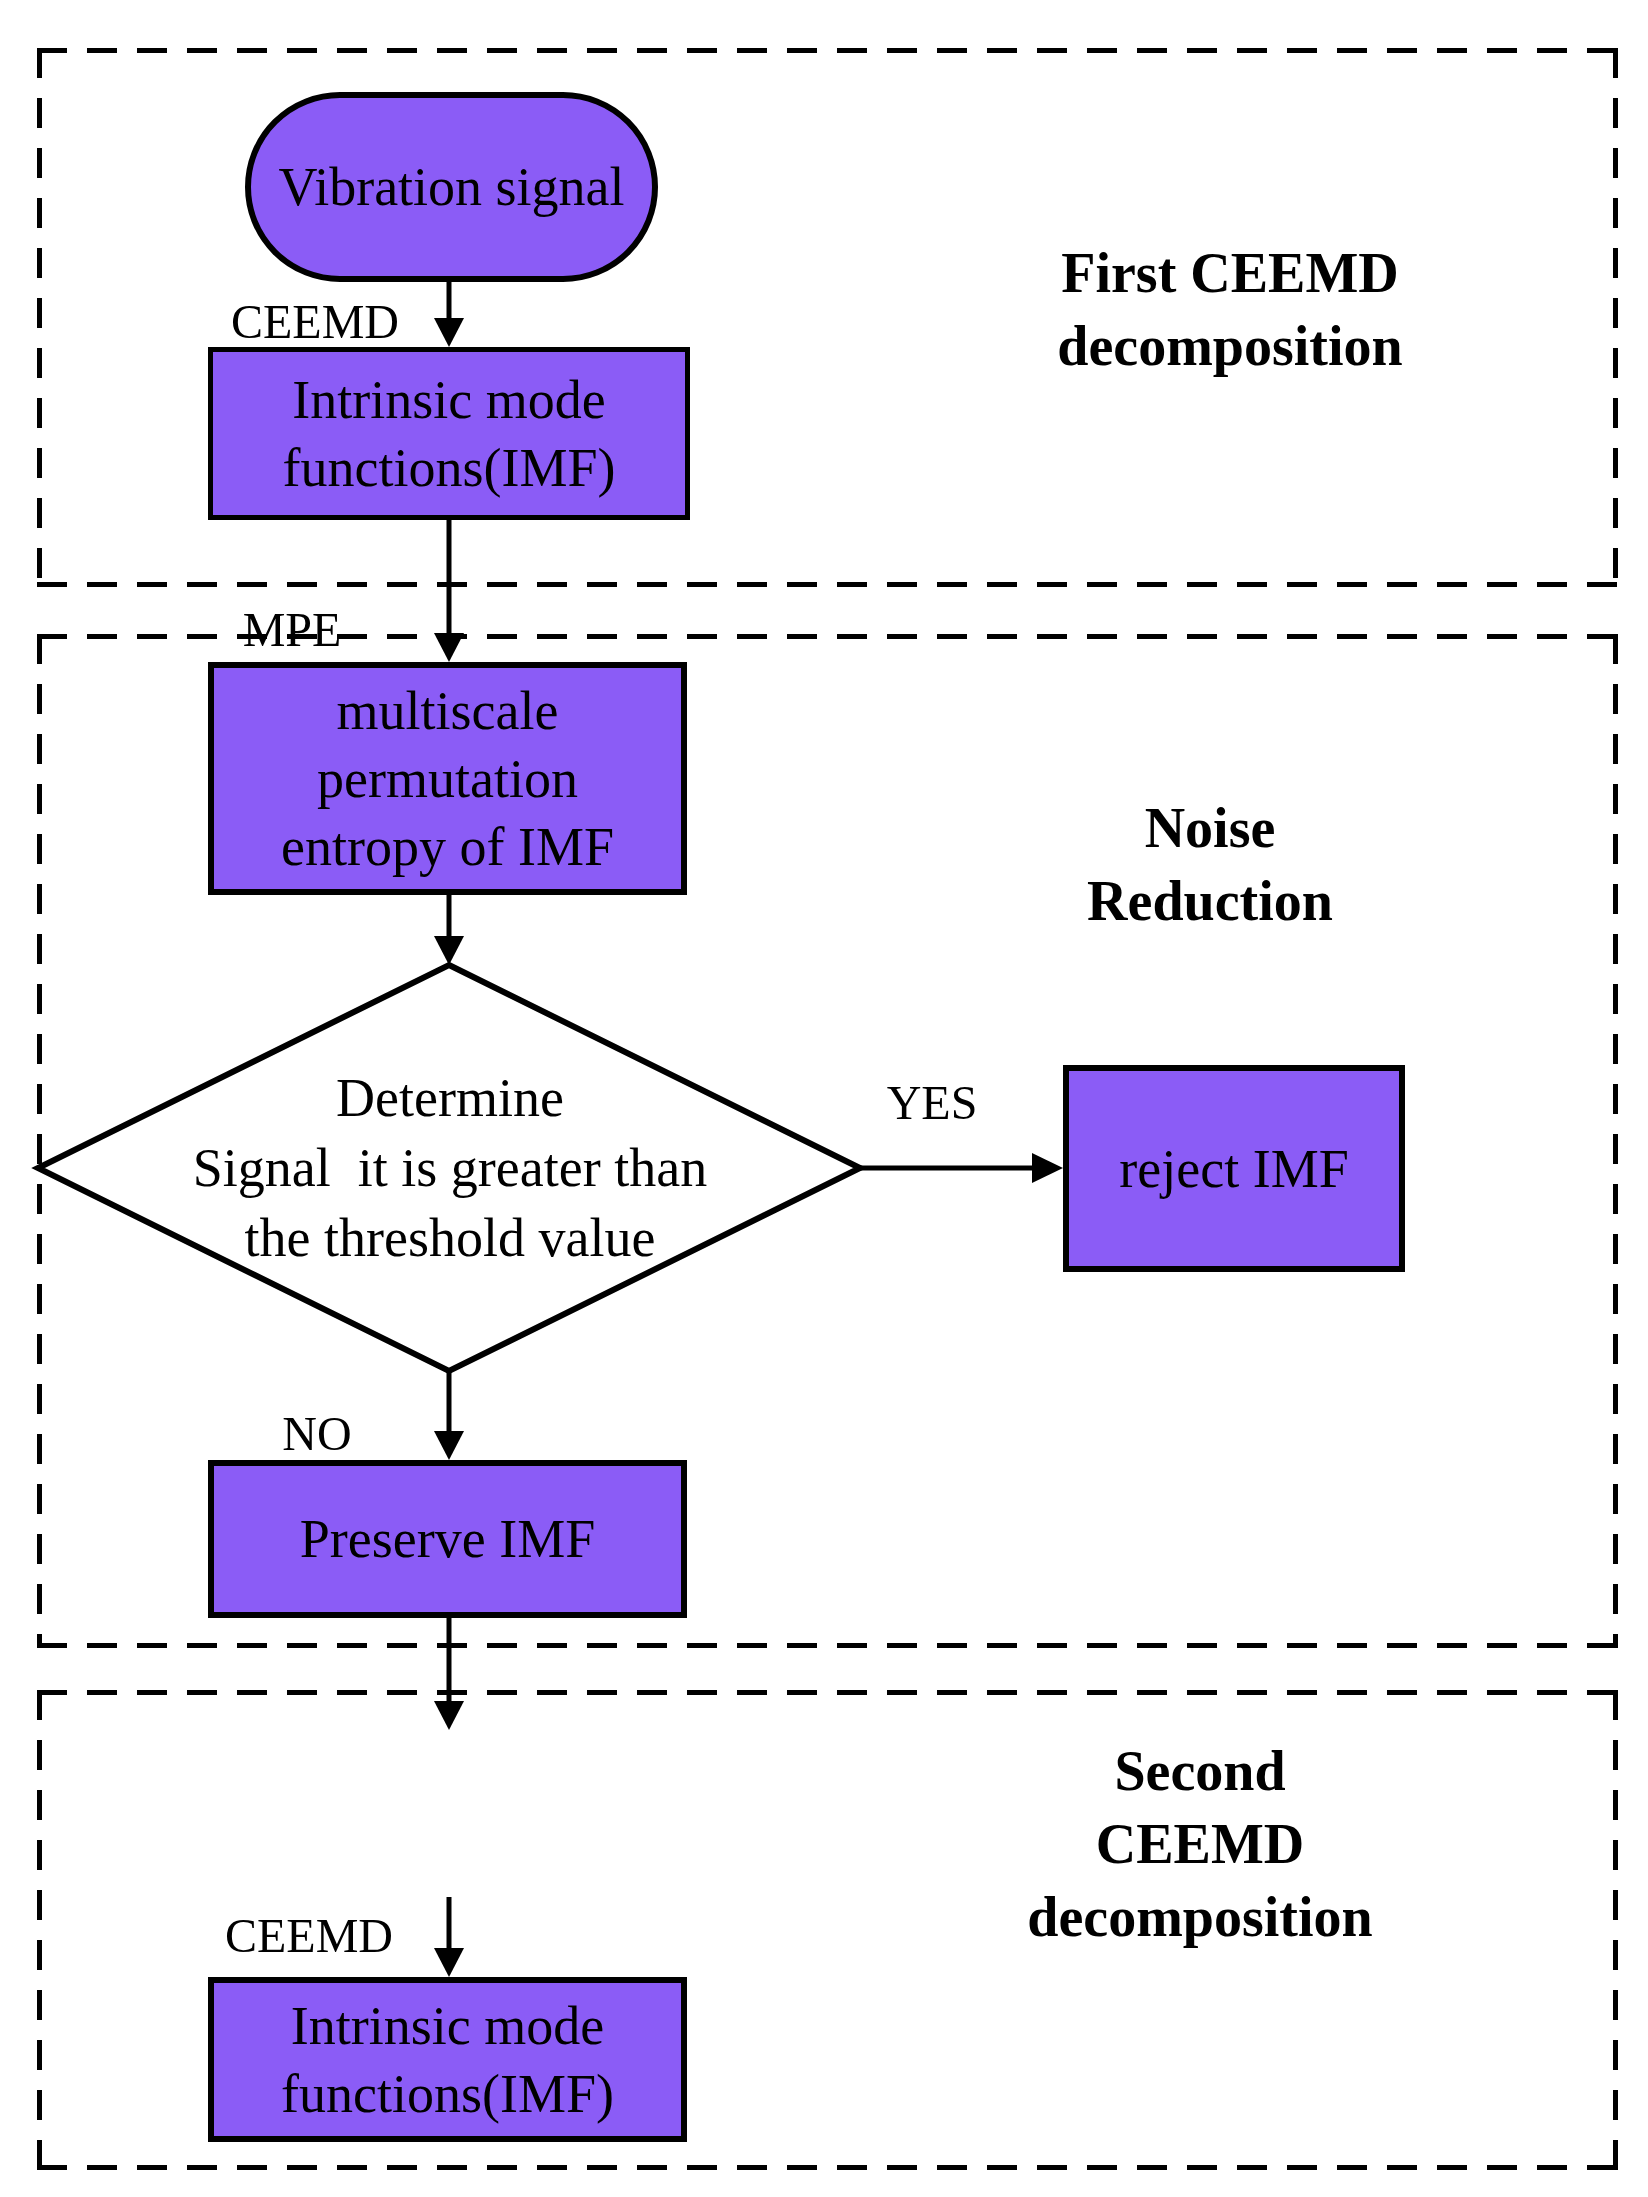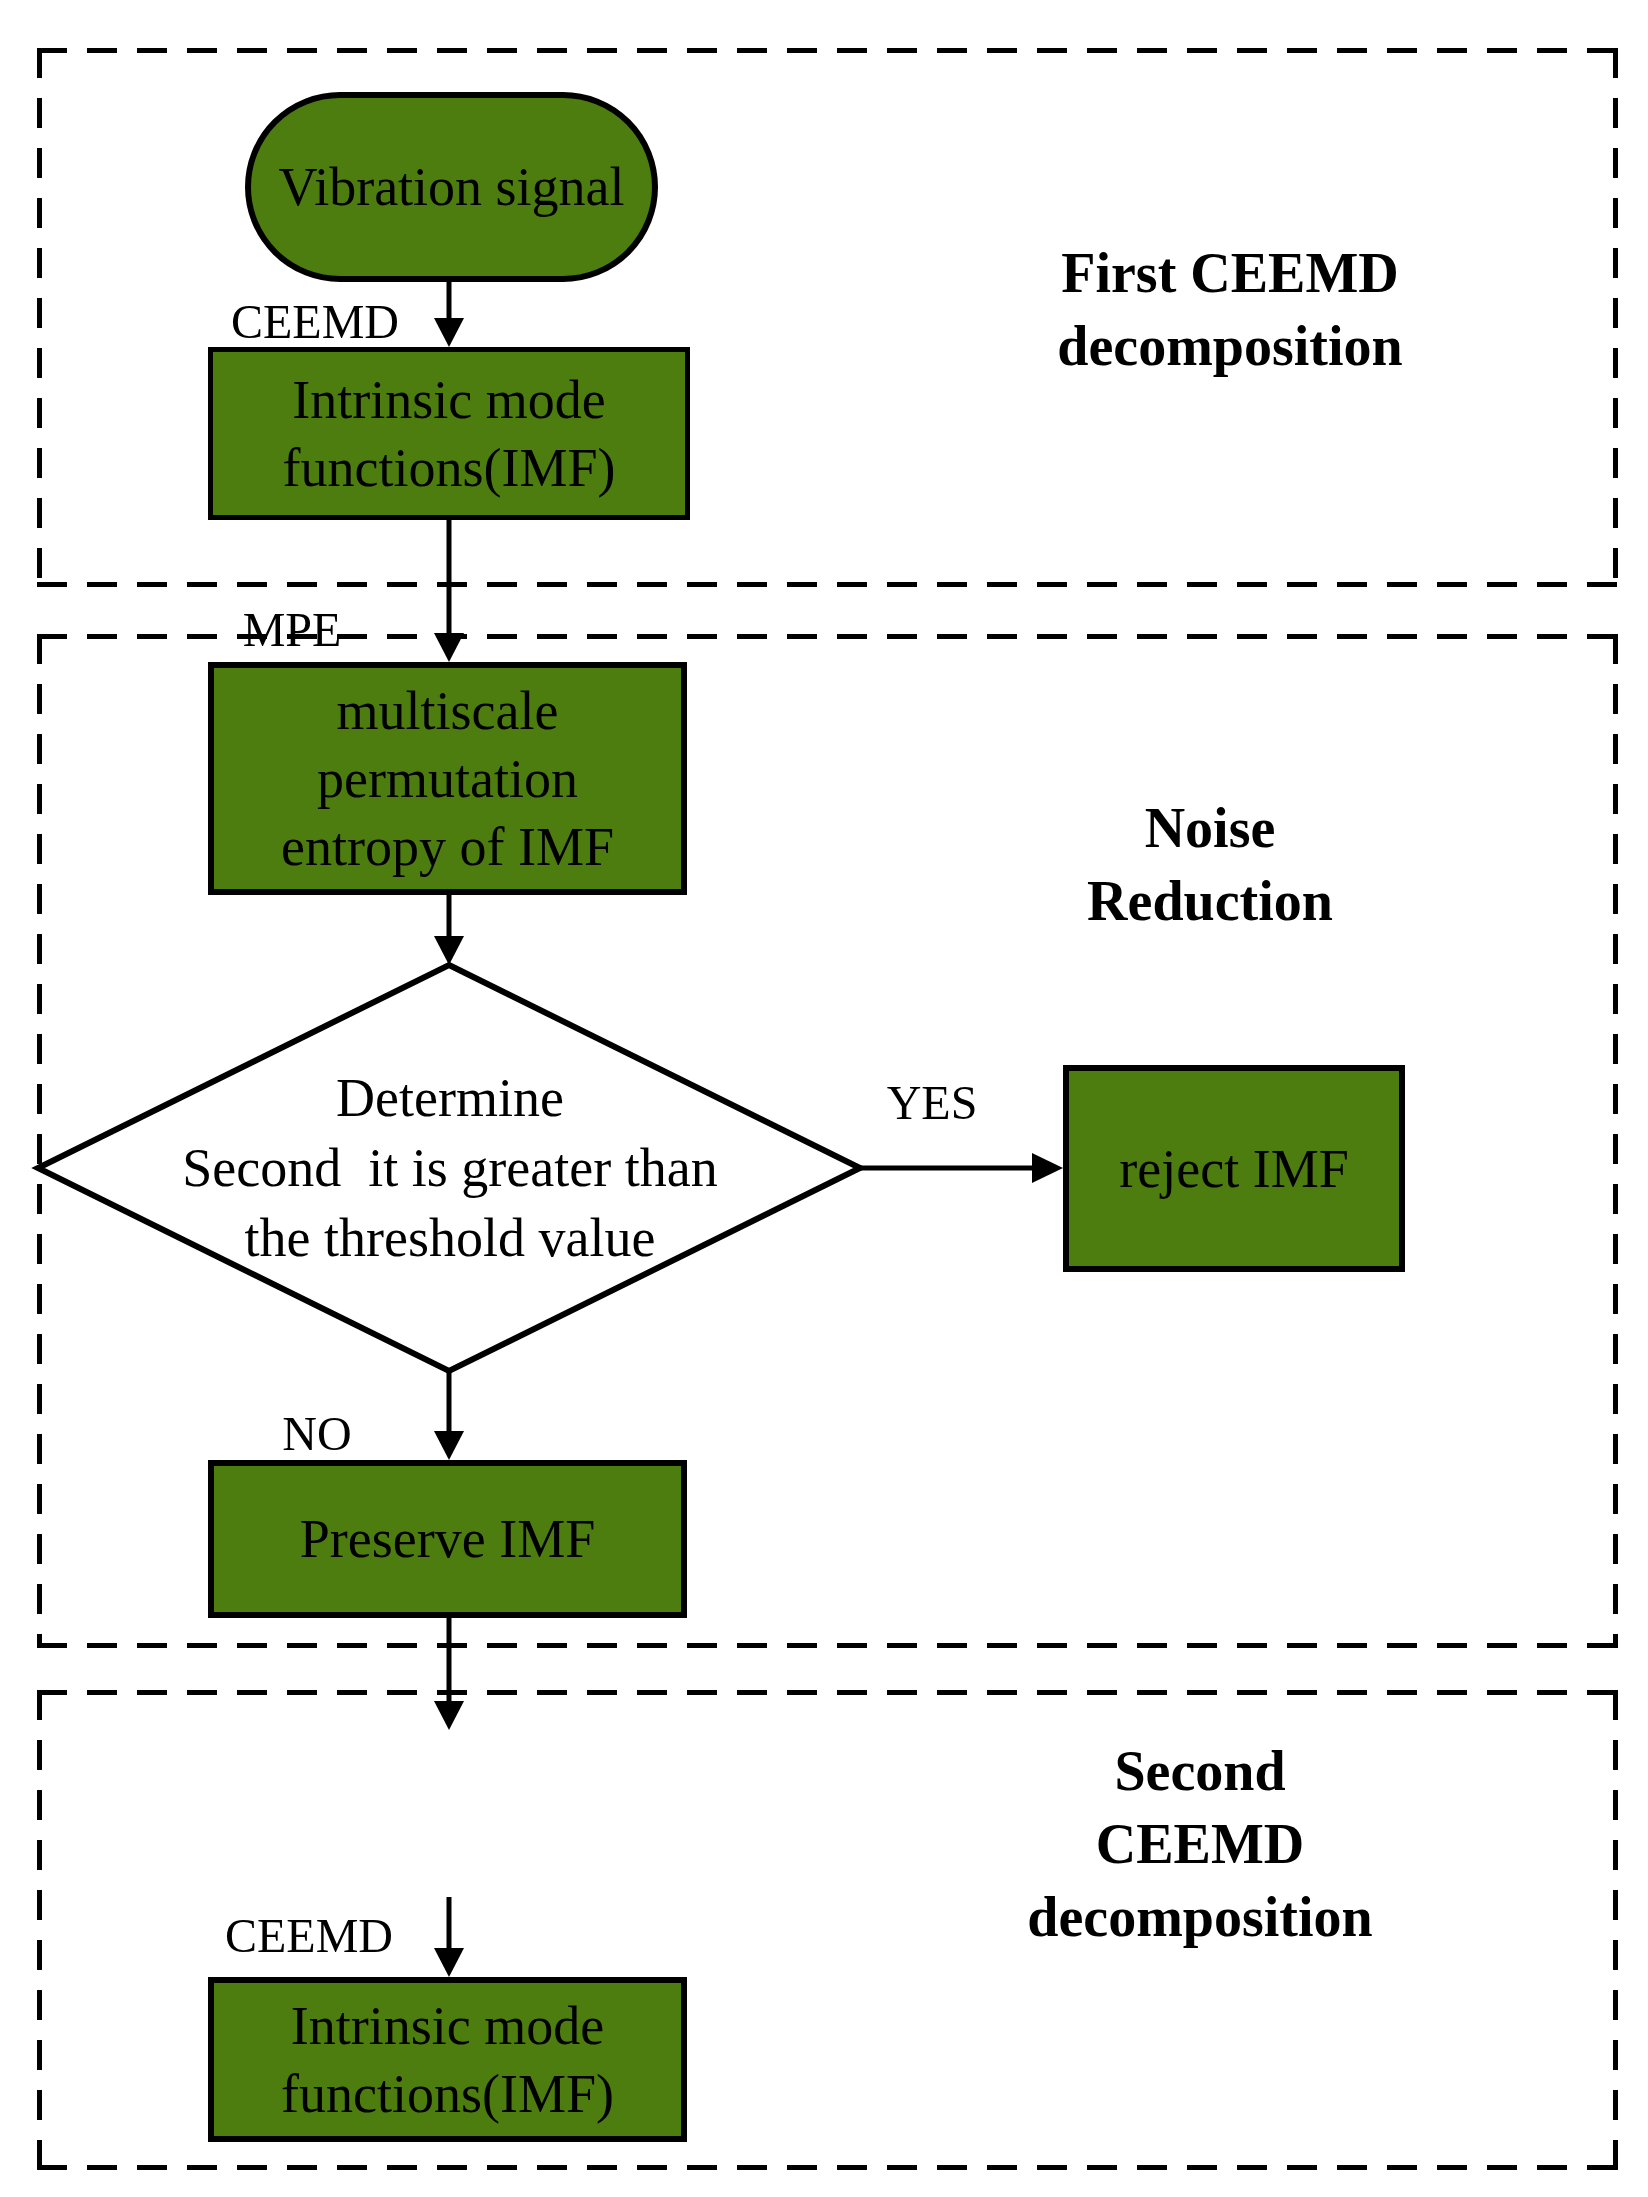--- a/index.html
+++ b/index.html
@@ -31,21 +31,21 @@
   .svg-layer {
     position: absolute;
     left: 0; top: 0;
     width: 1648px;
     height: 2197px;
   }
   .node {
     position: absolute;
     box-sizing: border-box;
     border: 6px solid #000;
-    background: #4d7c0f;
+    background: #8b5cf6;
     display: flex;
     align-items: center;
     justify-content: center;
     text-align: center;
     font-size: 54px;
     line-height: 68px;
     white-space: pre-wrap;
   }
   .node.terminal {
     border-radius: 96px;
@@ -116,21 +116,21 @@
   <div class="node terminal" style="left:245px; top:92px; width:413px; height:190px;">Vibration signal</div>
 
   <div class="node" style="left:208px; top:347px; width:482px; height:173px; border-width:5px;">Intrinsic mode
 functions(IMF)</div>
 
   <div class="node" style="left:208px; top:662px; width:479px; height:233px;">multiscale
 permutation
 entropy of IMF</div>
 
   <div class="diamond-text" style="left:120px; top:1040px; width:660px; height:256px;">Determine
-Second  it is greater than
+Signal  it is greater than
 the threshold value</div>
 
   <div class="node" style="left:208px; top:1460px; width:479px; height:158px;">Preserve IMF</div>
 
   <div class="node" style="left:1063px; top:1065px; width:342px; height:207px;">reject IMF</div>
 
 
   <div class="node" style="left:208px; top:1977px; width:479px; height:165px;">Intrinsic mode
 functions(IMF)</div>
 

